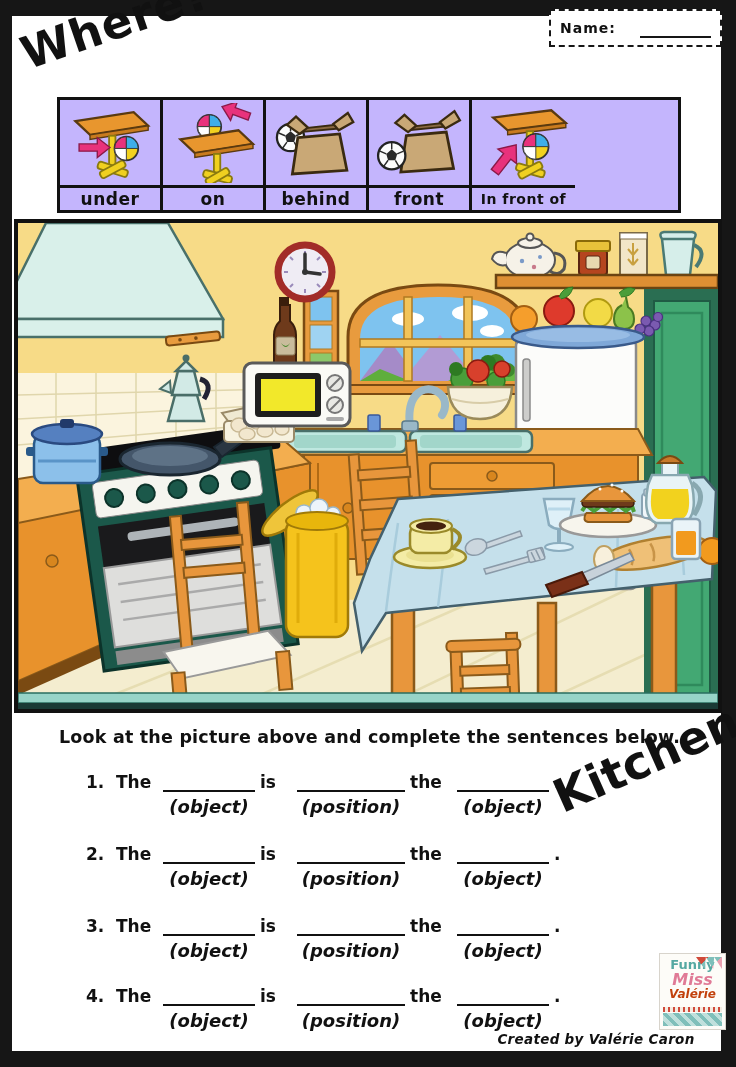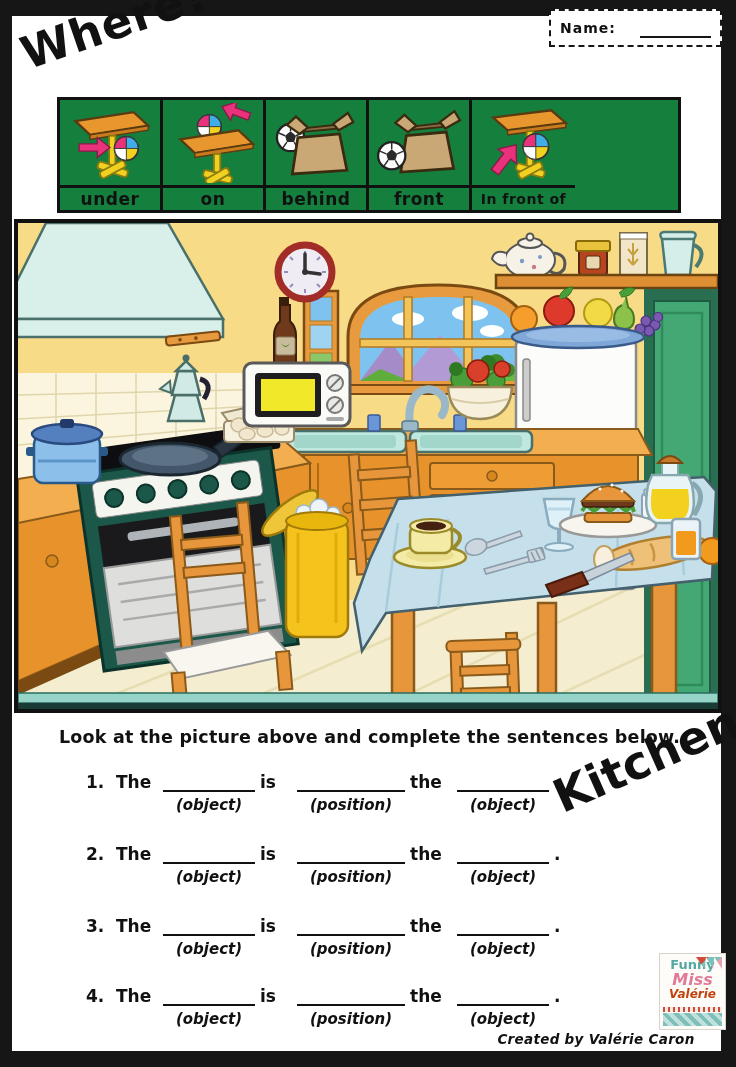--- a/index.html
+++ b/index.html
@@ -11,41 +11,41 @@
   .where{position:absolute;left:14px;top:30px;font-size:45px;font-weight:900;
          transform:rotate(-19deg);transform-origin:left top;letter-spacing:1px;white-space:nowrap;}
   .name-box{position:absolute;left:549px;top:9px;width:173px;height:38px;border:2px dashed #161616;
             background:#fff;display:flex;align-items:center;padding:0 9px;gap:24px;box-sizing:border-box;}
   .name-label{font-size:14px;font-weight:bold;letter-spacing:1px;}
   .name-line{flex:1;border-bottom:2px solid #161616;height:55%;}
   .house{position:absolute;left:118px;top:44px;width:500px;text-align:center;font-size:41px;
          font-weight:900;letter-spacing:3px;}
   
   .prep-table{position:absolute;left:57px;top:97px;width:624px;height:116px;border:3px solid #111;
-              display:grid;grid-template-columns:repeat(6,1fr);box-sizing:border-box;background:#15803d;}
+              display:grid;grid-template-columns:repeat(6,1fr);box-sizing:border-box;background:#c4b5fd;}
   .prep-col{display:flex;flex-direction:column;border-right:3px solid #111;}
   .prep-col:last-child{border-right:none;}
   .prep-img{height:85px;border-bottom:3px solid #111;display:flex;align-items:center;justify-content:center;}
   .prep-img svg{width:96px;height:80px;}
   .prep-label{flex:1;display:flex;align-items:center;justify-content:center;font-weight:bold;
               font-size:17px;letter-spacing:.5px;}
   .prep-label.small{font-size:14px;}
   
   .scene{position:absolute;left:14px;top:219px;width:708px;height:494px;border:4px solid #111;
          box-sizing:border-box;background:#F7DB87;overflow:hidden;}
   .scene svg{display:block;width:700px;height:486px;}
   
   .instruction{position:absolute;left:59px;top:727px;font-size:17.5px;font-weight:bold;letter-spacing:.2px;}
   .kitchen-word{position:absolute;left:556px;top:772px;font-size:46px;font-weight:900;
                 transform:rotate(-24deg);transform-origin:left center;white-space:nowrap;}
   .srow{position:absolute;left:86px;width:480px;}
   .sline{display:grid;grid-template-columns:30px 42px 102px 32px 118px 42px 102px 10px;
          align-items:end;font-weight:bold;font-size:17px;height:24px;}
   .slabels{display:grid;grid-template-columns:30px 42px 102px 32px 118px 42px 102px 10px;
-           font-size:15px;font-style:italic;font-weight:bold;margin-top:4px;}
+           font-size:18px;font-style:italic;font-weight:bold;margin-top:4px;}
   .slabels span{text-align:center;}
   .blank{border-bottom:2.5px solid #111;height:20px;margin:0 5px;}
   .dot{font-weight:900;}
   
   .logo{position:absolute;left:659px;top:953px;width:67px;height:77px;background:#fdfcf8;
         border:1px solid #d8d4cc;text-align:center;line-height:1.05;padding-top:4px;box-sizing:border-box;}
   .logo .l1{display:block;font-size:13px;font-weight:bold;color:#55A8A2;}
   .logo .l2{display:block;font-size:16px;font-style:italic;font-weight:bold;color:#E07A96;}
   .logo .l3{display:block;font-size:12px;font-style:italic;font-weight:bold;color:#c2410c;}
   .logo-flags{position:absolute;right:3px;top:3px;width:26px;height:12px;

